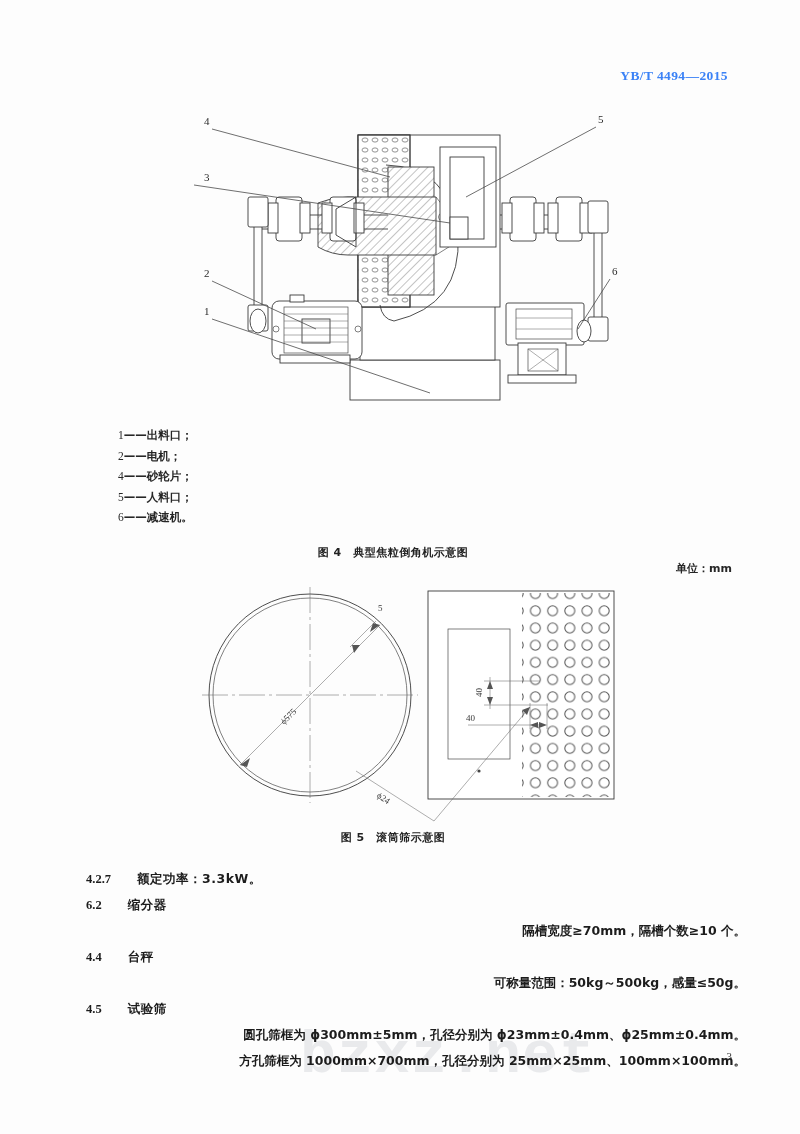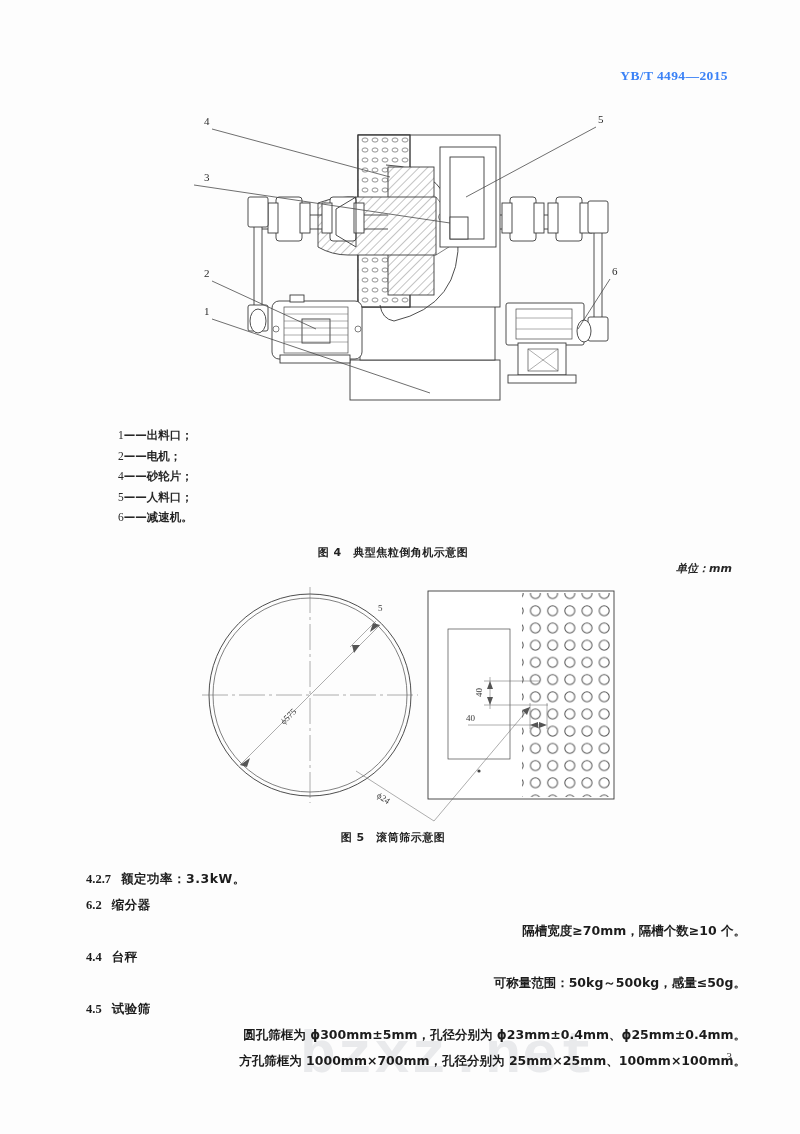--- a/index.html
+++ b/index.html
@@ -114,21 +114,20 @@
   #cap5 { top: 830px; }
 
   .unit-note {
     position: absolute;
     right: 68px;
     top: 561px;
     font-family: "DejaVu Sans", sans-serif;
     font-size: 11px;
     color: #262626;
     font-weight: 600;
-    font-style: italic;
   }
 
   
   .body-block {
     position: absolute;
     left: 86px;
     top: 866px;
     width: 660px;
     z-index: 2;
   }
@@ -136,21 +135,21 @@
     font-family: "DejaVu Sans", sans-serif;
     font-size: 12.5px;
     font-weight: bold;
     color: #1c1c1c;
     line-height: 26px;
     white-space: nowrap;
   }
   .clause .cnum {
     font-family: "Liberation Serif", serif;
     font-weight: bold;
-    margin-right: 10px;
+    margin-right: 26px;
   }
   .clause .ctitle { letter-spacing: 0.5px; }
   .clause-body {
     font-family: "DejaVu Sans", sans-serif;
     font-size: 12.5px;
     font-weight: bold;
     color: #1c1c1c;
     line-height: 26px;
     padding-left: 26px;
     white-space: nowrap;

